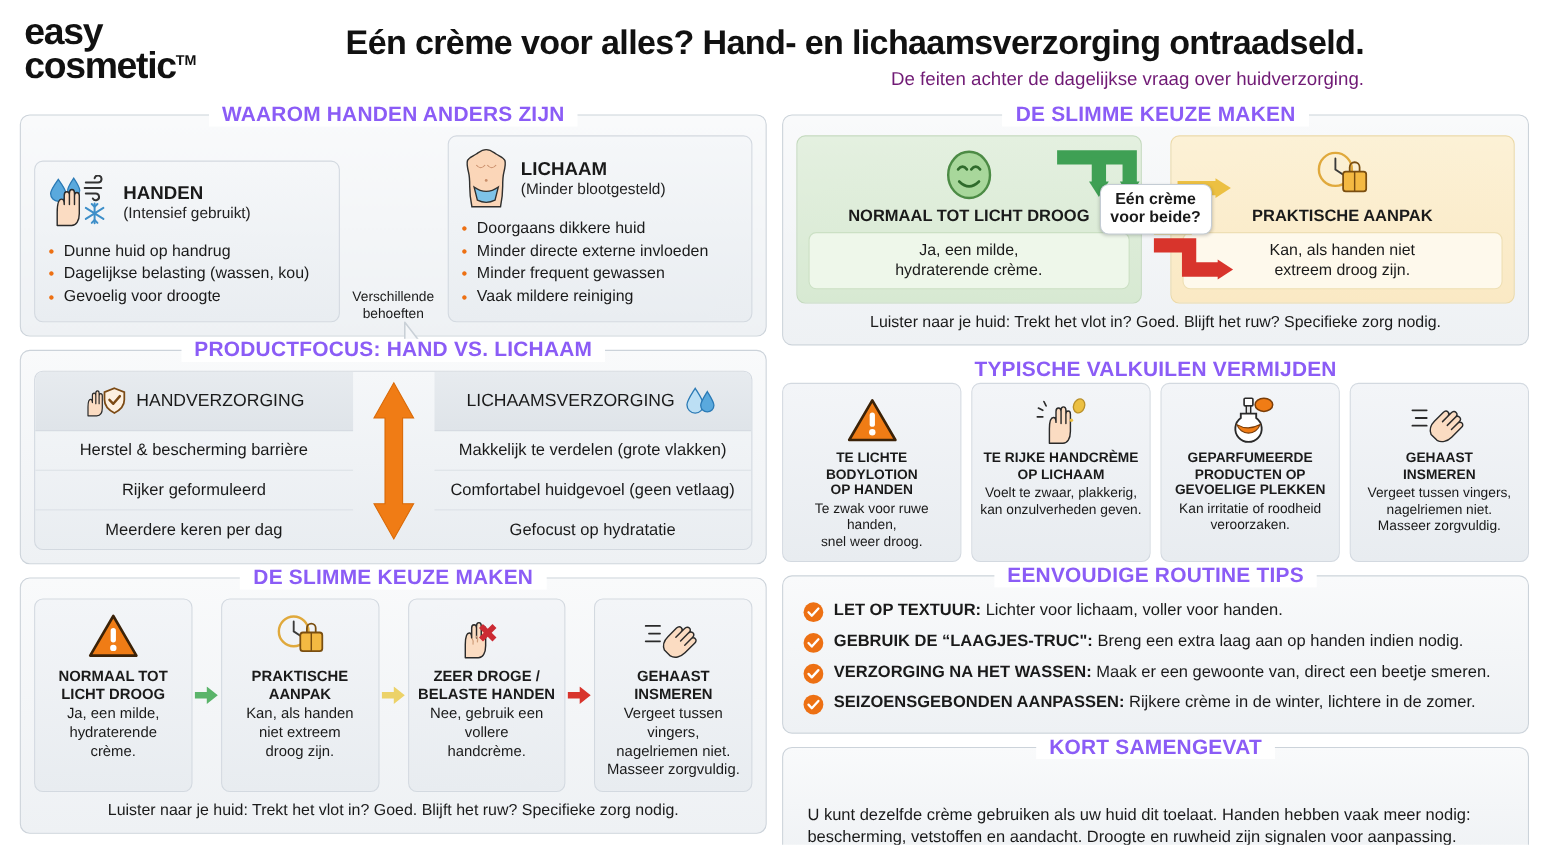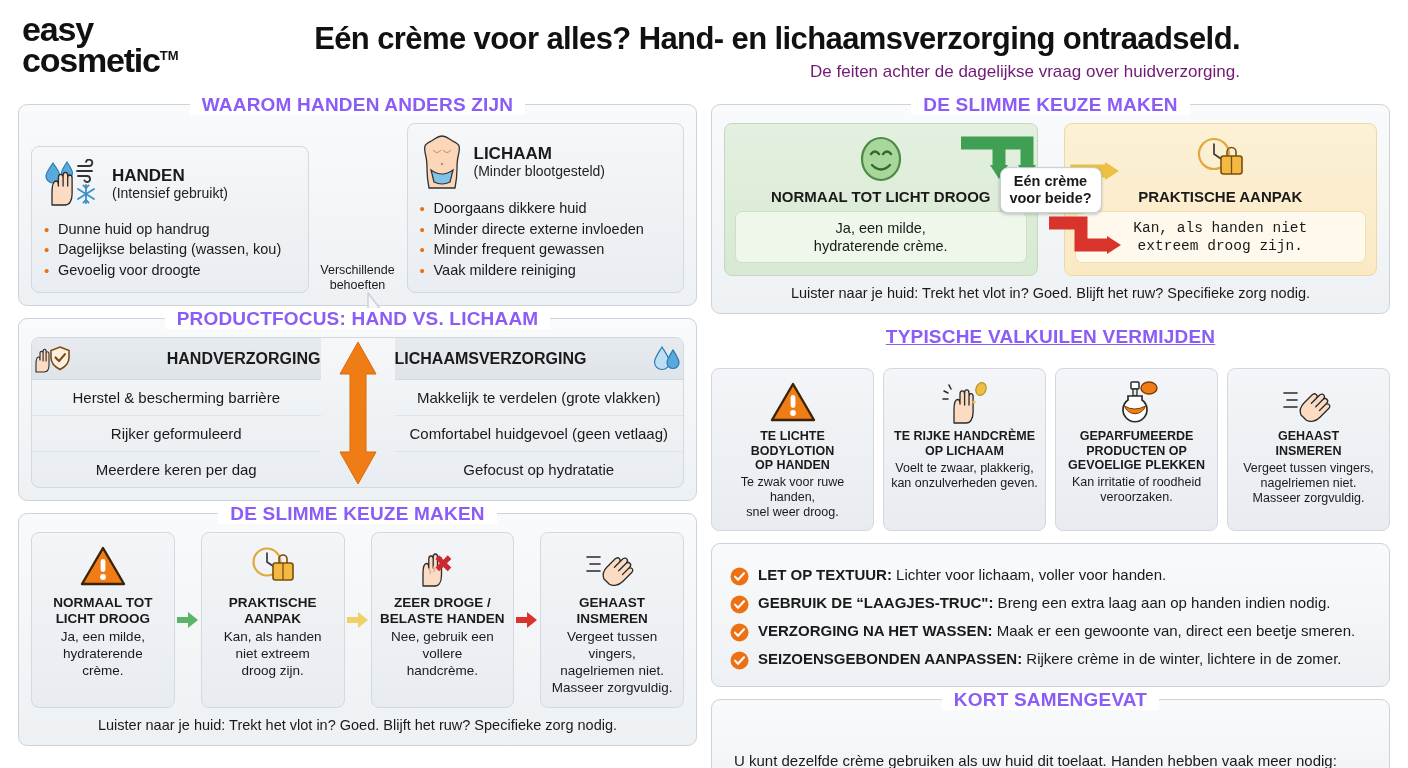--- a/index.html
+++ b/index.html
@@ -27,21 +27,21 @@
   .col { flex: 1; display: flex; flex-direction: column; gap: 12px; }
 
   
   .sect { position: relative; border: 1px solid #ccd3da; border-radius: 9px;
           background: linear-gradient(#f9fafb, #eef1f4);
           padding: 18px 12px 12px; }
   .sect-title { position: absolute; top: -11px; left: 0; right: 0; text-align: center;
                 font-size: 19px; font-weight: 900; color: #8b5cf6; letter-spacing: 0.2px; }
   .sect-title span { background: #fff; padding: 0 12px; }
   .sect.plain { border: none; background: none; padding: 0; }
-  .sect-title.free { position: static; margin-bottom: 20px; text-decoration: underline; }
+  .sect-title.free { position: static; margin-bottom: 0; }
   .sect-title.free span { background: transparent; }
 
   
   .panel { border: 1px solid #d3d9e0; border-radius: 8px; background: linear-gradient(#f5f7f9,#e9edf1); }
 
   
   .s1-row { display: flex; align-items: flex-end; gap: 1px; }
   .s1-card { flex: 1; padding: 10px 12px 12px; }
   .s1-head { display: flex; align-items: center; gap: 10px; margin-bottom: 8px; min-height: 54px; }
   .s1-name { font-size: 17px; font-weight: 800; line-height: 1.05; }
@@ -49,22 +49,22 @@
   .bullets { list-style: none; }
   .bullets li { font-size: 14.5px; line-height: 1.42; padding-left: 14px; position: relative; }
   .bullets li::before { content: "•"; color: #ed7013; position: absolute; left: 0; font-size: 15px; }
   .s1-mid { width: 96px; flex: 0 0 96px; position: relative; display: flex; align-items: center; justify-content: center; }
   .s1-mid .lbl { font-size: 12.5px; line-height: 1.2; text-align: center; position: relative; z-index: 2; }
 
   
   .s2-grid { display: flex; position: relative; }
   .s2-half { flex: 1; }
   .s2-h { background: linear-gradient(#e7ebef,#dfe4e9); border-bottom: 1px solid #d3d9e0;
-          display: flex; align-items: center; justify-content: space-between; gap: 8px; height: 42px;
-          font-size: 16px; font-weight: 700; }
+          display: flex; align-items: center; justify-content: center; gap: 8px; height: 54px;
+          font-size: 16px; font-weight: 400; }
   .s2-li { text-align: center; font-size: 15px; padding: 9px 6px; }
   .s2-half .s2-li + .s2-li { border-top: 1px solid #dde2e7; }
   .s2-arrow { width: 74px; flex: 0 0 74px; display: flex; align-items: center; justify-content: center; }
 
   
   .steps { display: flex; align-items: stretch; gap: 0; }
   .step { flex: 1; border: 1px solid #d3d9e0; border-radius: 8px; background: linear-gradient(#f3f5f8,#e8ecf0);
           padding: 8px 6px 10px; text-align: center; display: flex; flex-direction: column; align-items: center; }
   .step-icon { height: 50px; display: flex; align-items: center; justify-content: center; }
   .step-t { font-size: 13.5px; font-weight: 800; line-height: 1.15; margin-top: 4px; }
@@ -74,21 +74,21 @@
 
   
   .choice { display: flex; gap: 0; position: relative; }
   .ch-card { flex: 1; border: 1px solid #cfd8cf; border-radius: 8px; padding: 8px 10px 12px; text-align: center; }
   .ch-green { background: linear-gradient(#e4f0e0,#d7e9d2); border-color: #c3d9bd; }
   .ch-amber { background: linear-gradient(#fcf1d6,#fae9c4); border-color: #ecd9a6; margin-left: 26px; }
   .ch-ic { height: 54px; display: flex; align-items: center; justify-content: center; }
   .ch-t { font-size: 15px; font-weight: 800; margin: 2px 0 6px; }
   .ch-b { font-size: 14.5px; line-height: 1.25; border-radius: 7px; padding: 7px 8px; }
   .ch-b.g { background: #eef7ea; border: 1px solid #cbe0c4; }
-  .ch-b.a { background: #fef9ec; border: 1px solid #eedfb4; font-family: Liberation Mono, monospace; }
+  .ch-b.a { background: #fef9ec; border: 1px solid #eedfb4; }
   .ch-badge { position: absolute; left: 50%; top: 44%; transform: translate(-50%,-50%);
               background: #fff; border: 1px solid #c4ccd4; border-radius: 8px;
               padding: 5px 9px; font-size: 14.5px; font-weight: 700; line-height: 1.16;
               text-align: center; z-index: 5; box-shadow: 0 1px 3px rgba(0,0,0,.17); white-space: nowrap; }
 
   
   .pits { display: flex; gap: 9px; }
   .pit { flex: 1; border: 1px solid #d3d9e0; border-radius: 8px; background: linear-gradient(#f3f5f8,#e8ecf0);
          padding: 8px 6px 10px; text-align: center; }
   .pit-ic { height: 50px; display: flex; align-items: center; justify-content: center; }
@@ -447,20 +447,21 @@
             <div class="pit-t" style="white-space:pre-line">GEHAAST
 INSMEREN</div>
             <div class="pit-d" style="white-space:pre-line">Vergeet tussen vingers,
 nagelriemen niet.
 Masseer zorgvuldig.</div>
           </div>
         </div>
       </div>
 
       <div class="sect">
+        <div class="sect-title"><span>EENVOUDIGE ROUTINE TIPS</span></div>
         <div>
           <div class="tip">
             <span class="chk">
               <svg width="19" height="19" viewBox="0 0 19 19">
                   <circle cx="9.5" cy="9.5" r="9" fill="#ed7013"></circle>
                   <path d="M5 9.6 l3 3.2 6-6.6" fill="none" stroke="#fff" stroke-width="2.1" stroke-linecap="round" stroke-linejoin="round"></path>
                 </svg>
             </span>
             <div class="tip-tx"><b>LET OP TEXTUUR:</b><span> Lichter voor lichaam, voller voor handen.</span></div>
           </div>

